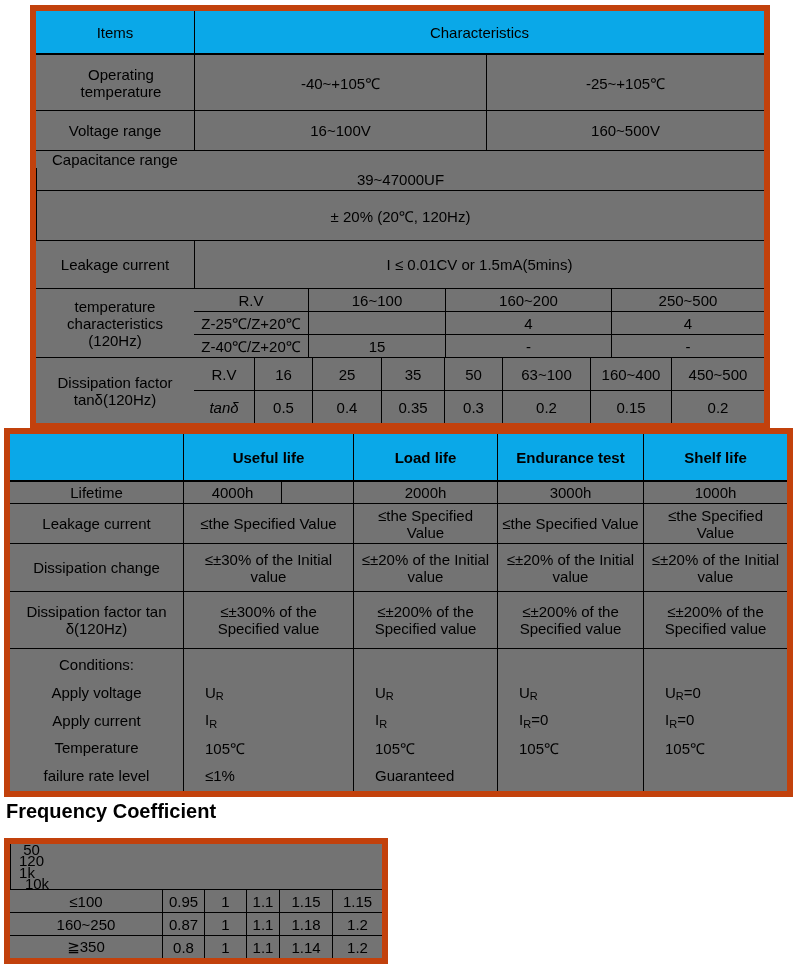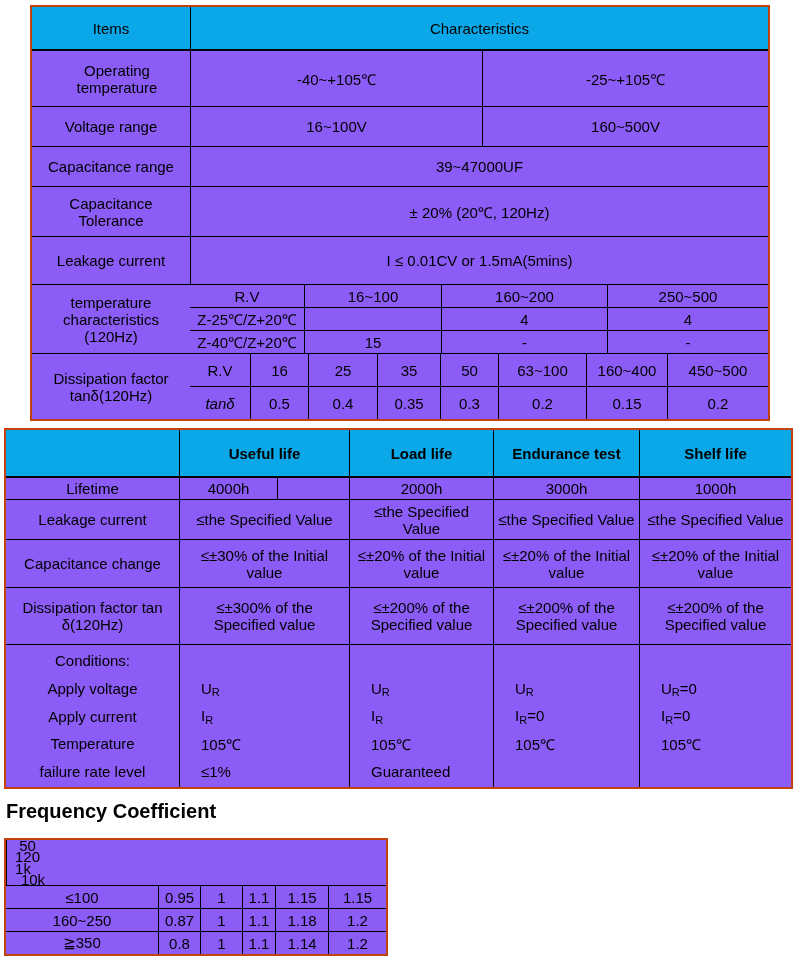--- a/index.html
+++ b/index.html
@@ -1,20 +1,20 @@
 <!DOCTYPE html>
 <html><head>
 <meta charset="utf-8">
 <style>
   html,body{margin:0;padding:0;}
   body{
     width:800px;height:969px;position:relative;background:#ffffff;
     font-family:"Liberation Sans", sans-serif;color:#000;font-size:15px;
   }
-  .tbl{position:absolute;border:2px solid #c2410c;box-sizing:border-box;background:#8b5cf6;}
+  .tbl{position:absolute;border:6px solid #c2410c;box-sizing:border-box;background:#737373;}
   .row{display:flex;border-top:1px solid #000;box-sizing:border-box;}
   .row.first{border-top:none;}
   .row.thick{border-top:2px solid #000;}
   .cell{border-left:1px solid #000;box-sizing:border-box;display:flex;align-items:center;
         justify-content:center;text-align:center;overflow:hidden;}
   .cell.first{border-left:none;}
   .hdr{background:#0aa8e8;}
   .subgrid{display:flex;flex-direction:column;flex:1;box-sizing:border-box;}
   .subrow{display:flex;flex:1;border-top:1px solid #000;box-sizing:border-box;}
   .subrow.first{border-top:none;}
@@ -50,27 +50,26 @@
     <div class="cell" style="width:292px;">-40~+105℃</div>
     <div class="cell" style="flex:1;">-25~+105℃</div>
   </div>
 
   <div class="row" style="height:40px;">
     <div class="cell first pad2" style="width:158px;">Voltage range</div>
     <div class="cell" style="width:292px;">16~100V</div>
     <div class="cell" style="flex:1;">160~500V</div>
   </div>
 
-  <div class="row" style="height:40px;">
+  <div class="row" style="height:40px;flex-direction:column;">
     <div class="cell first pad2" style="width:158px;">Capacitance range</div>
     <div class="cell" style="flex:1;">39~47000UF</div>
   </div>
 
   <div class="row" style="height:50px;">
-    <div class="cell first pad2" style="width:158px;">Capacitance Tolerance</div>
     <div class="cell" style="flex:1;">± 20% (20℃, 120Hz)</div>
   </div>
 
   <div class="row" style="height:48px;">
     <div class="cell first pad2" style="width:158px;">Leakage current</div>
     <div class="cell" style="flex:1;">I ≤ 0.01CV or 1.5mA(5mins)</div>
   </div>
 
   <div class="row" style="height:69px;">
     <div class="cell first pad2" style="width:158px;">temperature characteristics (120Hz)</div>
@@ -148,21 +147,21 @@
 
   <div class="row" style="height:40px;">
     <div class="cell first" style="width:173px;">Leakage current</div>
     <div class="cell pad2" style="width:170px;">≤the Specified Value</div>
     <div class="cell pad2" style="width:144px;">≤the Specified Value</div>
     <div class="cell pad2" style="width:146px;">≤the Specified Value</div>
     <div class="cell pad2" style="flex:1;">≤the Specified Value</div>
   </div>
 
   <div class="row" style="height:48px;">
-    <div class="cell first" style="width:173px;">Capacitance change</div>
+    <div class="cell first" style="width:173px;">Dissipation change</div>
     <div class="cell pad2" style="width:170px;">≤±30% of the Initial value</div>
     <div class="cell pad2" style="width:144px;">≤±20% of the Initial value</div>
     <div class="cell pad2" style="width:146px;">≤±20% of the Initial value</div>
     <div class="cell pad2" style="flex:1;">≤±20% of the Initial value</div>
   </div>
 
   <div class="row" style="height:57px;">
     <div class="cell first pad2" style="width:173px;">Dissipation factor tan δ(120Hz)</div>
     <div class="cell pad2" style="width:170px;">≤±300% of the Specified value</div>
     <div class="cell pad2" style="width:144px;">≤±200% of the Specified value</div>

